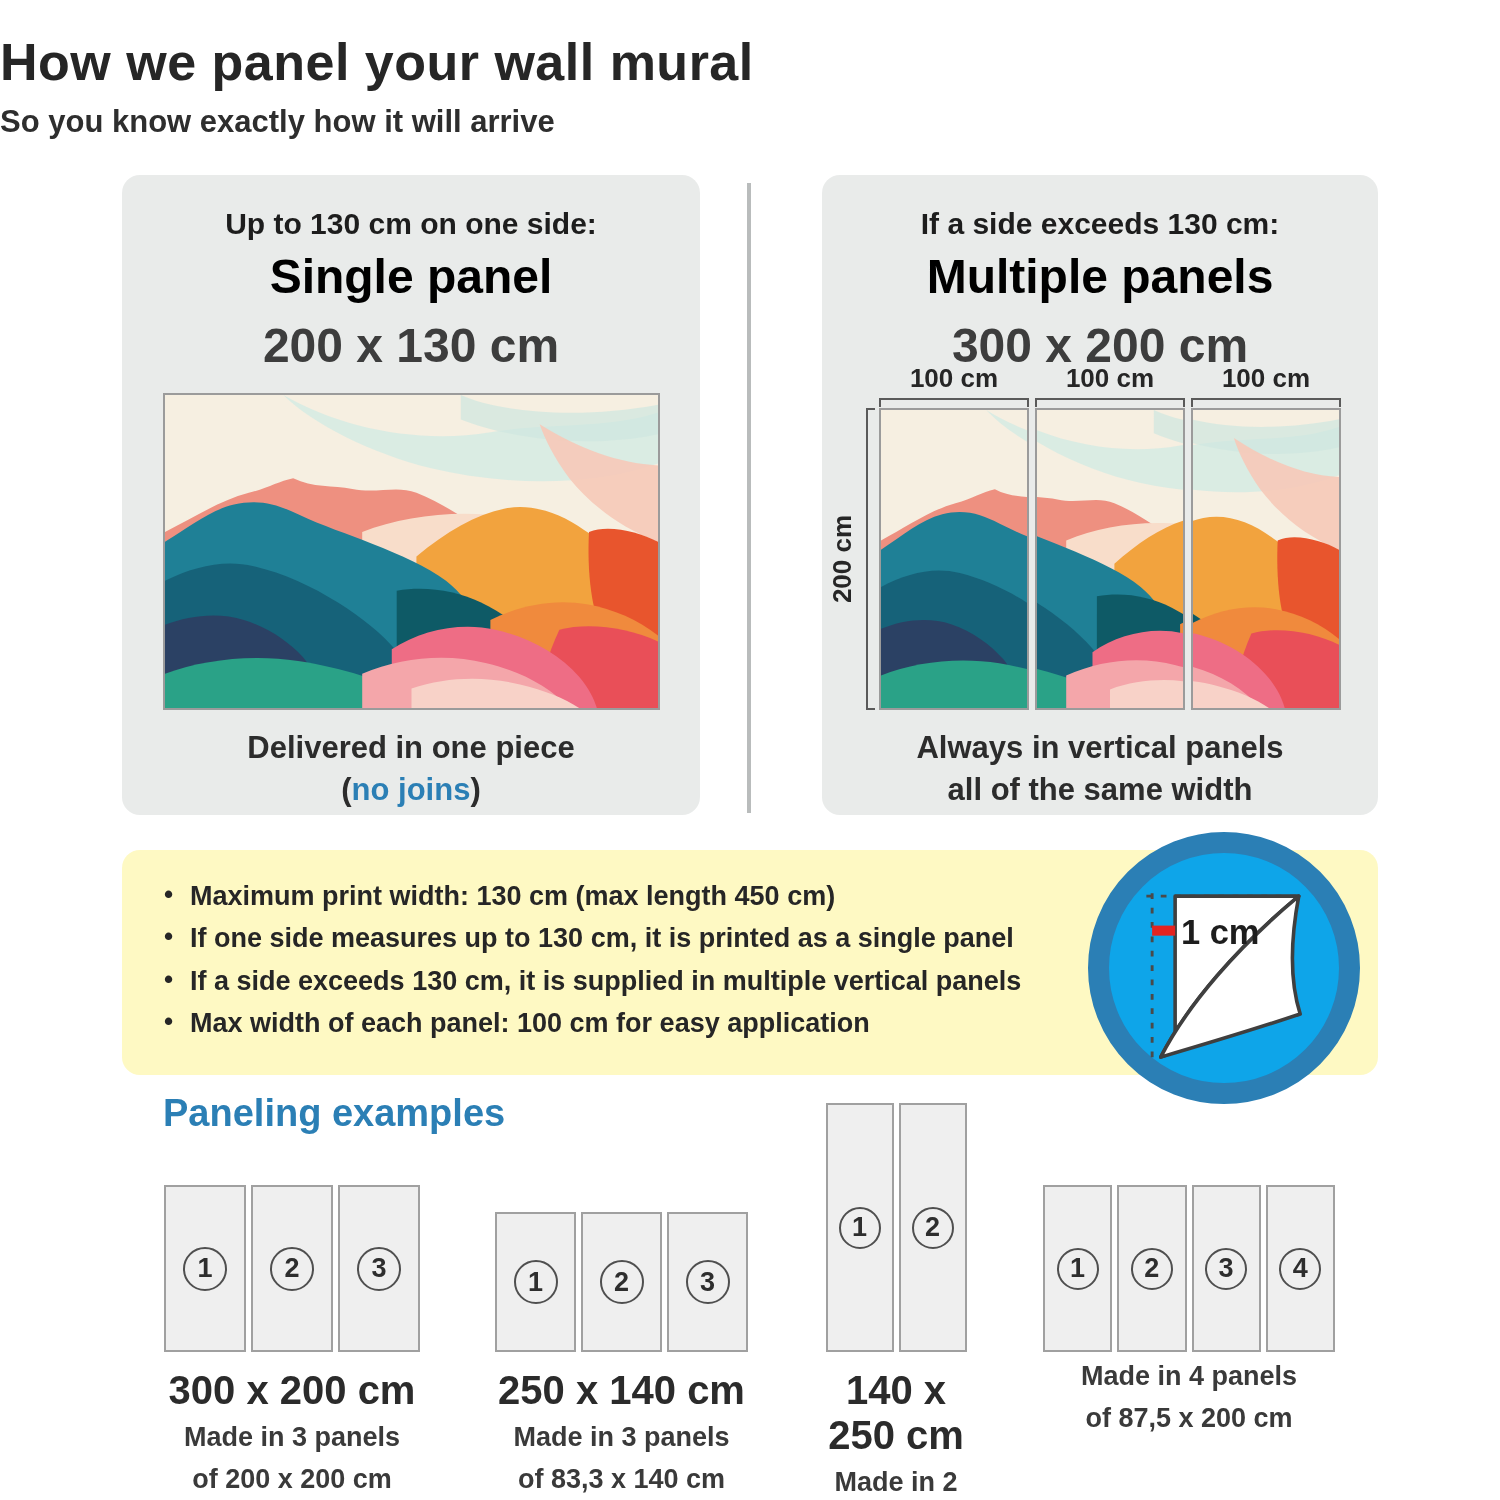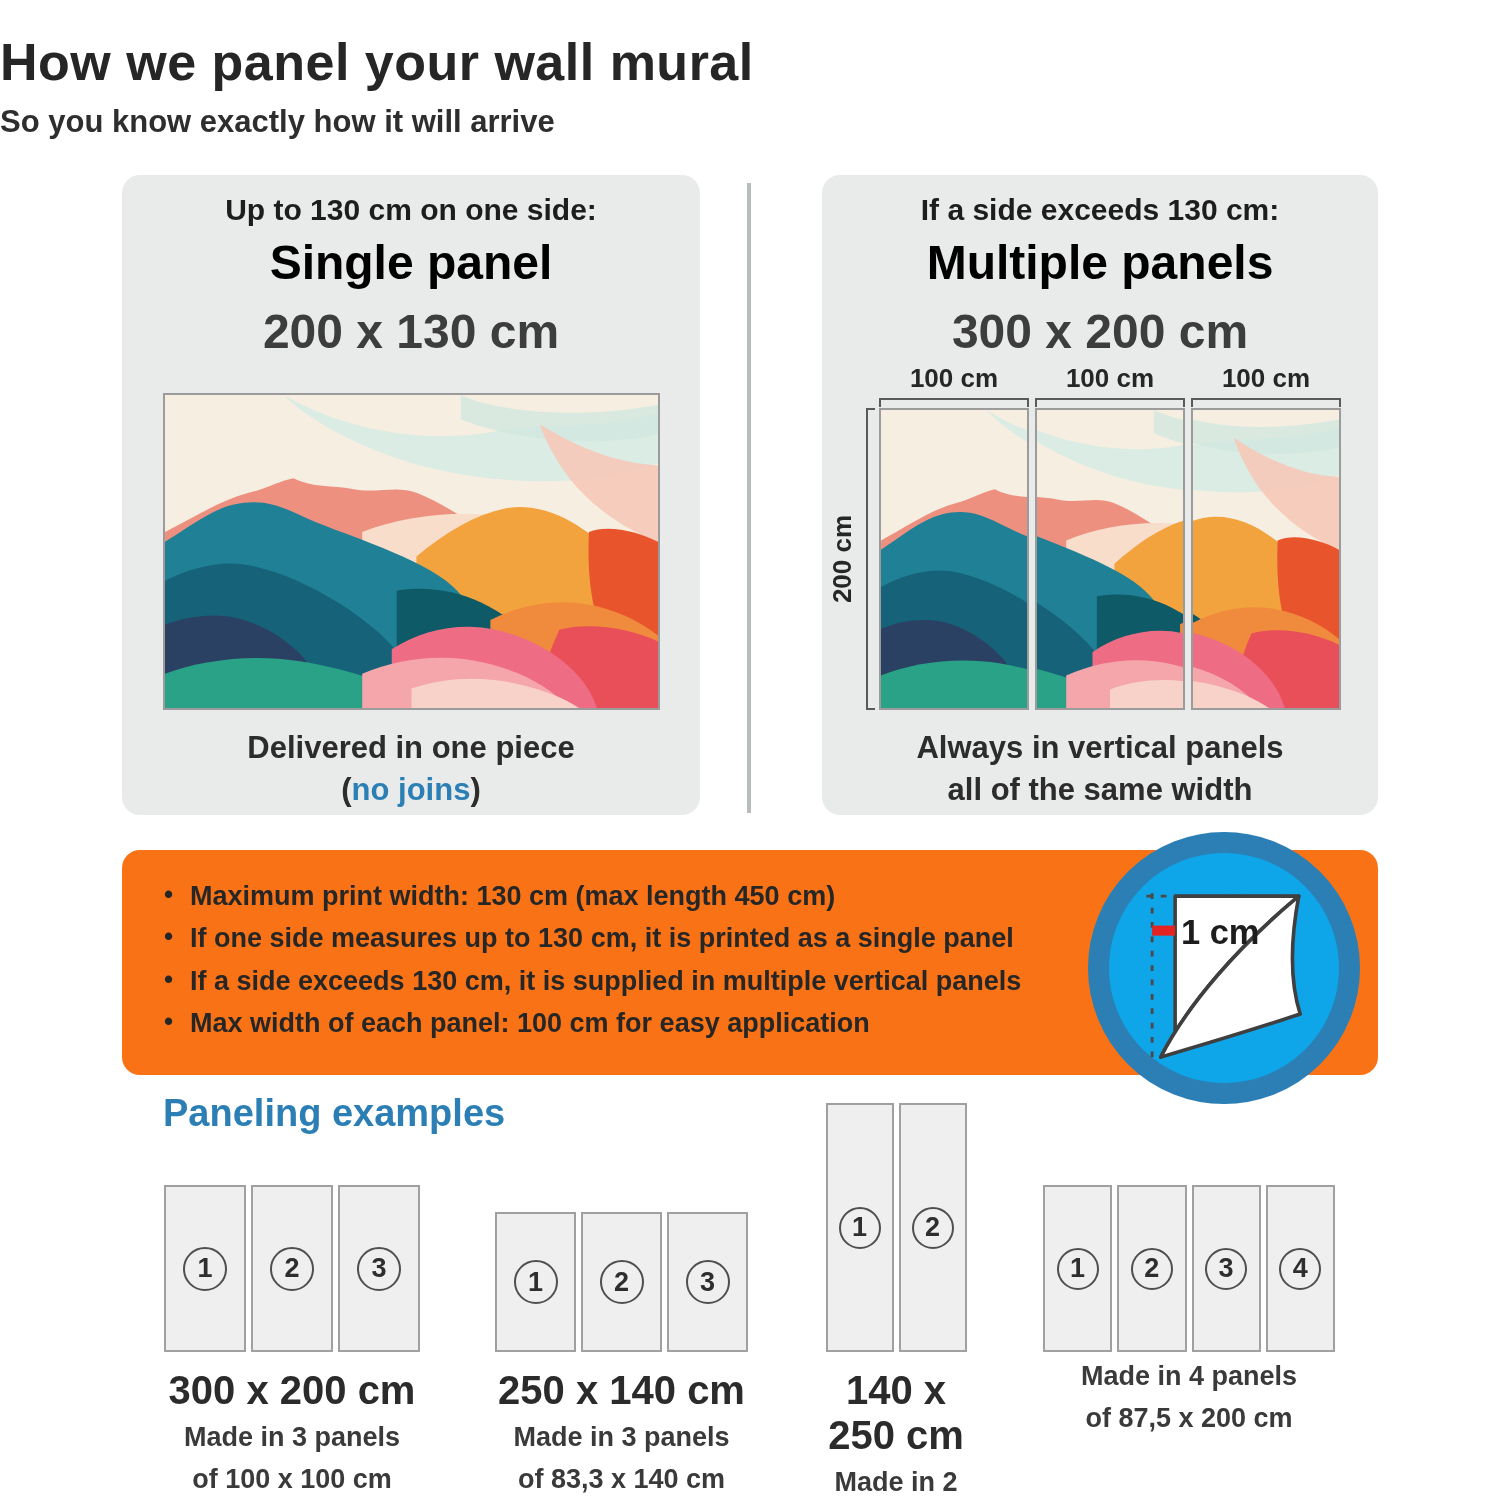--- a/index.html
+++ b/index.html
@@ -15,21 +15,21 @@
   .title  { font-size:52px; font-weight:800; color:#262626; letter-spacing:.5px; }
   .subtitle { font-size:31px; font-weight:600; margin-top:12px; color:#2e2e2e; }
 
   
   .card { position:absolute; top:175px; height:640px; background:#e9ebea;
           border-radius:18px; text-align:center; }
   .card-left  { left:122px; width:578px; }
   .card-right { left:822px; width:556px; }
   .divider { position:absolute; left:747px; top:183px; width:4px; height:630px; background:#b9bcbc; }
 
-  .condition { margin-top:18px; font-size:30px; font-weight:700; color:#1d1d1d; }
+  .condition { margin-top:32px; font-size:30px; font-weight:700; color:#1d1d1d; }
   .type      { margin-top:8px;  font-size:48px; font-weight:800; color:#000000; }
   .size      { margin-top:14px; font-size:48px; font-weight:700; color:#3d3d3d; }
 
   .fig-left { position:absolute; left:41px; top:218px; width:497px; height:317px;
               border:2px solid #9b9b9b; background:#fff; }
   .fig-left svg { display:block; width:100%; height:100%; }
 
   .card-footer { position:absolute; top:552px; left:0; width:100%;
                  font-size:31px; font-weight:600; color:#2c2c2c; line-height:1.35; }
   .no-joins { color:#2b7fb5; font-weight:700; }
@@ -44,21 +44,21 @@
                border-left:2px solid #5a5a5a; border-top:2px solid #5a5a5a; border-bottom:2px solid #5a5a5a; }
   .h-label { position:absolute; left:20px; top:199px; white-space:nowrap;
              transform:translate(-50%,-50%) rotate(-90deg);
              font-size:26px; font-weight:600; color:#262626; }
   .r-panels { position:absolute; left:57px; top:48px; display:flex; gap:6px; }
   .r-panel { width:150px; height:302px; border:2px solid #9b9b9b; background:#fff; overflow:hidden; }
   .r-panel svg { display:block; width:100%; height:100%; }
 
   
   .info-box { position:absolute; left:122px; top:850px; width:1256px; height:225px;
-              background:#f97316; border-radius:18px; }
+              background:#fef9c3; border-radius:18px; }
   .bullets { margin:30px 0 0 38px; padding:0; list-style:none;
              font-size:27px; font-weight:600; color:#262626; }
   .bullets li { position:relative; padding-left:30px; margin-bottom:10px; line-height:1.2; }
   .bullets li::before { content:"\2022"; position:absolute; left:4px; top:-1px; font-size:26px; }
 
   .overlap-circle { position:absolute; left:1088px; top:832px; width:272px; height:272px;
                     border-radius:50%; border:21px solid #2b7fb5; background:#0ea5e9; }
   .overlap-circle svg { display:block; width:100%; height:100%; }
 
   
@@ -197,21 +197,21 @@
       </div>
     <div class="ex-panel" style="width:82px;height:167px">
         <span class="badge">2</span>
       </div>
     <div class="ex-panel" style="width:82px;height:167px">
         <span class="badge">3</span>
       </div>
   </div>
   <div class="ex-size">300 x 200 cm</div>
   <div class="ex-line">Made in 3 panels</div>
-  <div class="ex-line">of 100 x 100 cm</div>
+  <div class="ex-line">of 200 x 200 cm</div>
 </div>
 
 <div class="example" id="ex2">
   <div class="ex-panels">
     <div class="ex-panel" style="width:84px;height:140px">
         <span class="badge">1</span>
       </div>
     <div class="ex-panel" style="width:84px;height:140px">
         <span class="badge">2</span>
       </div>

